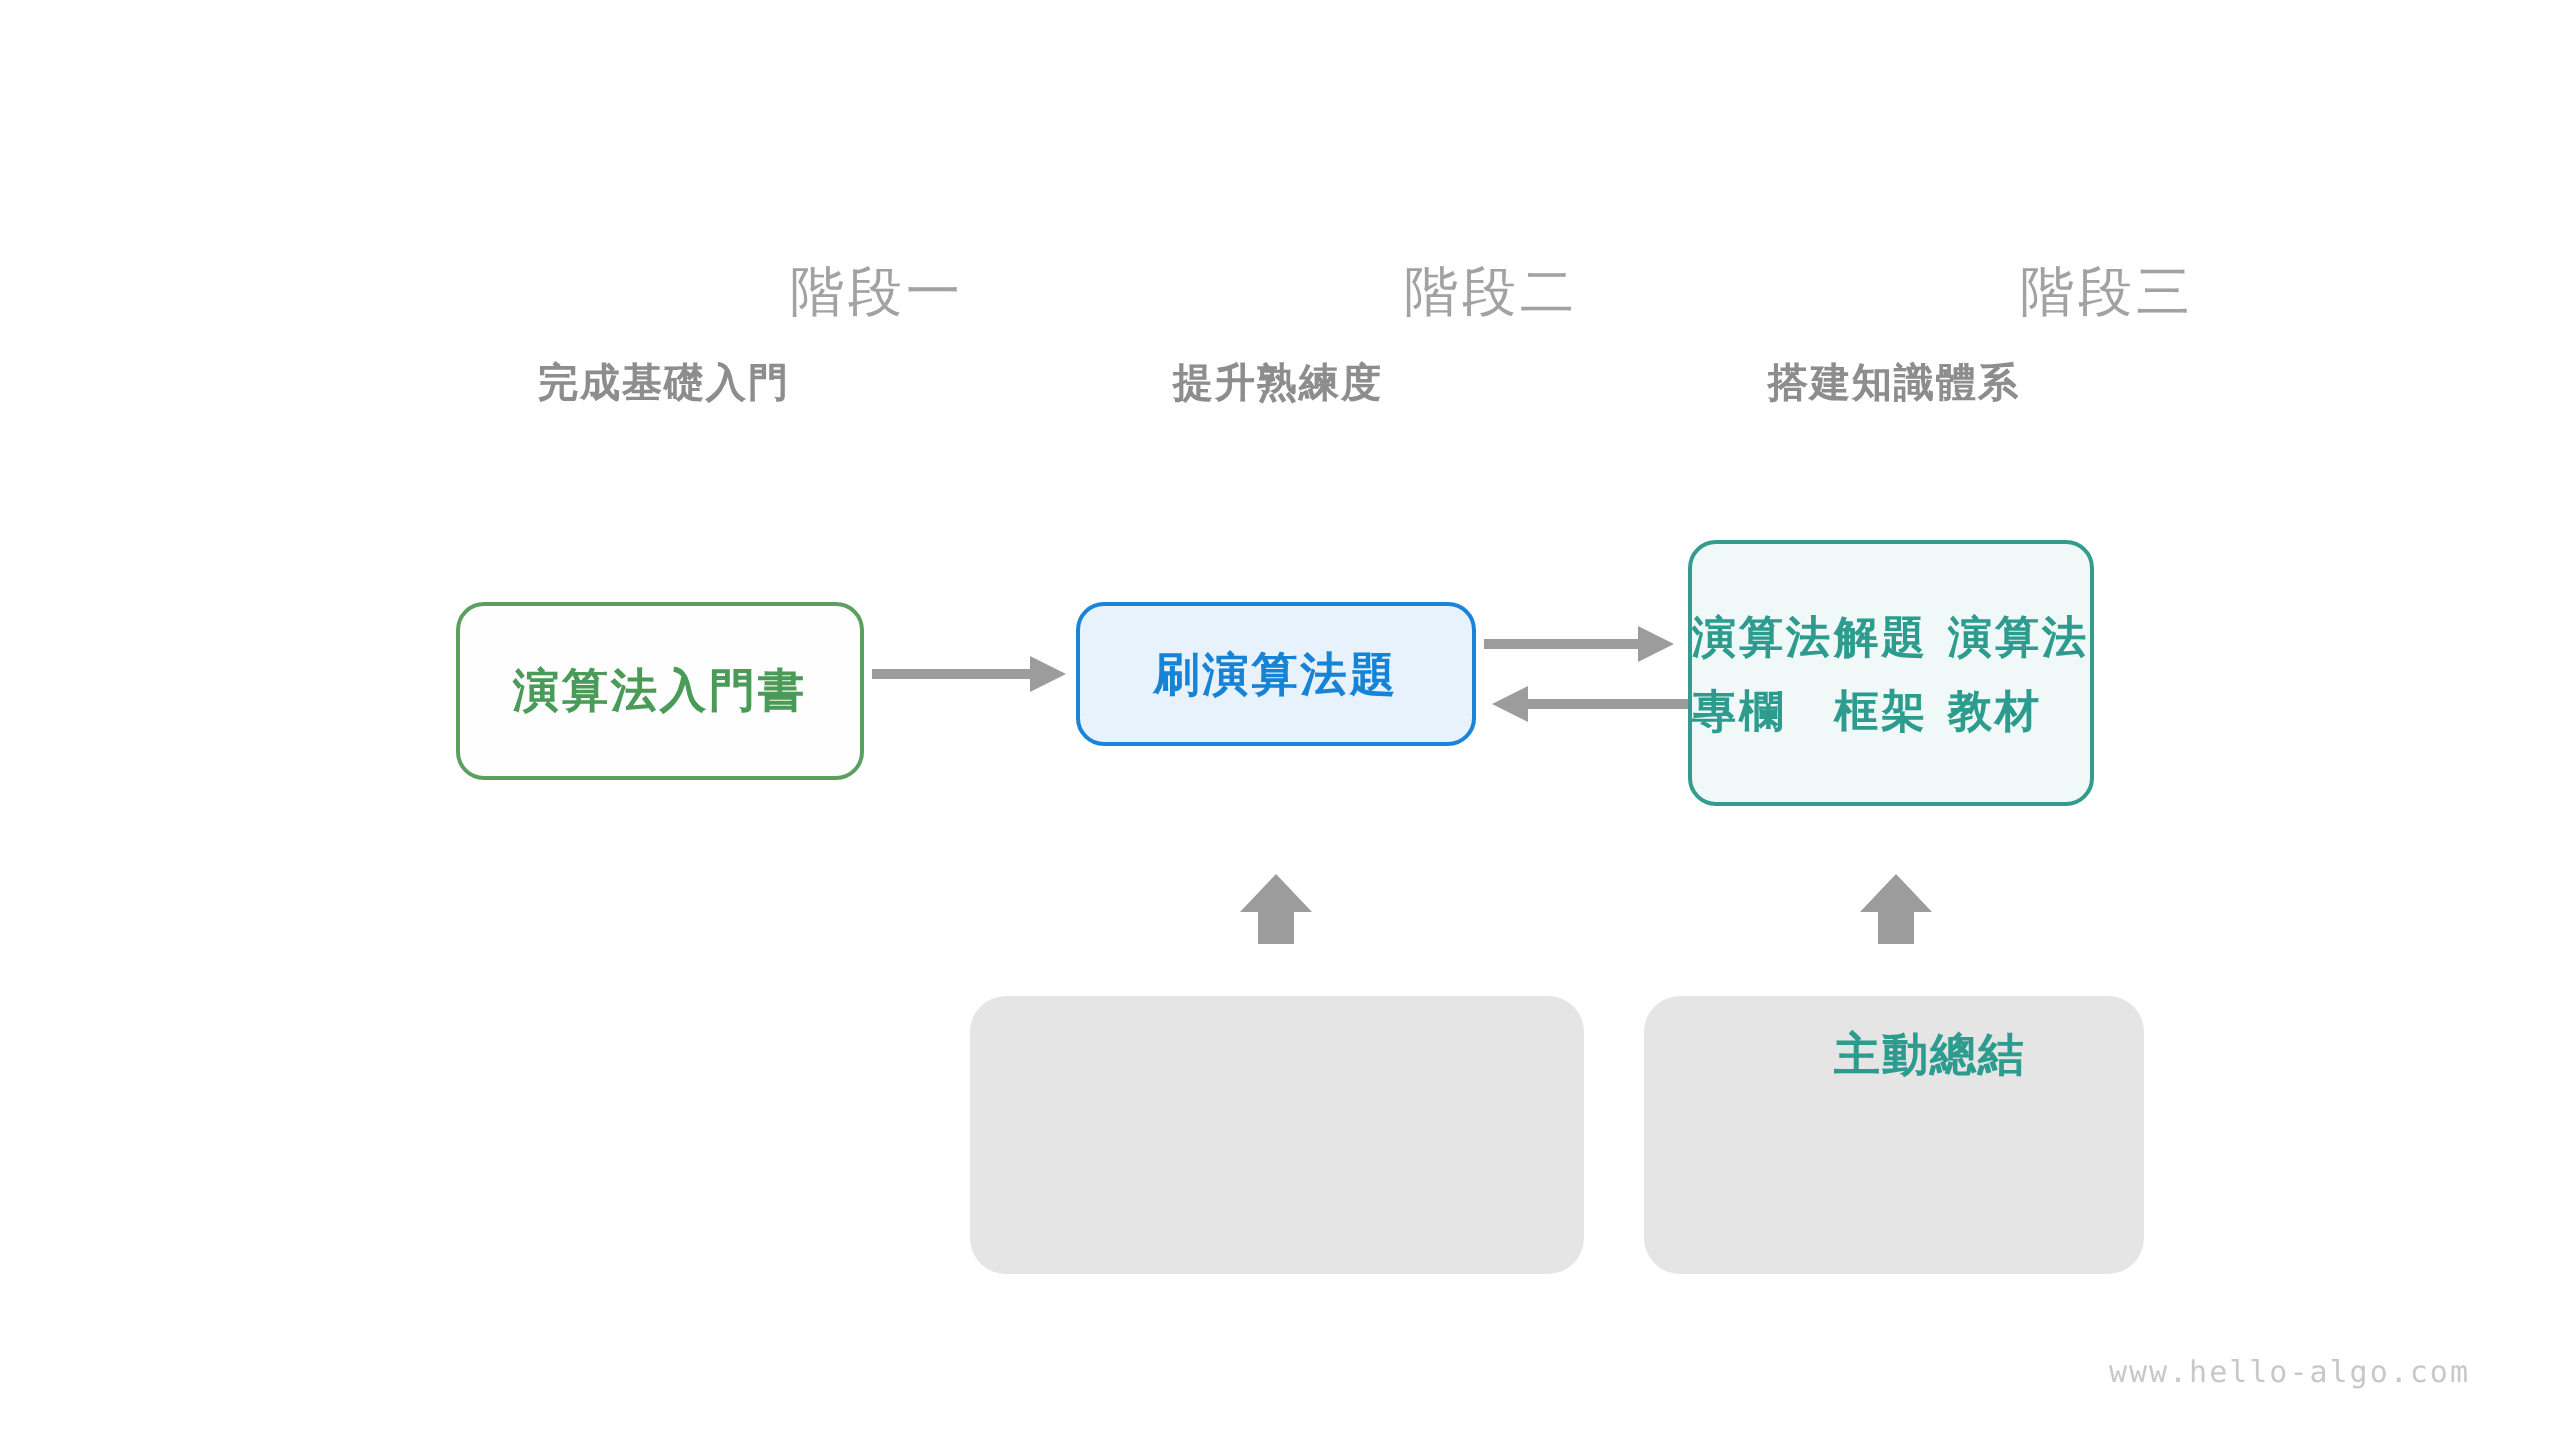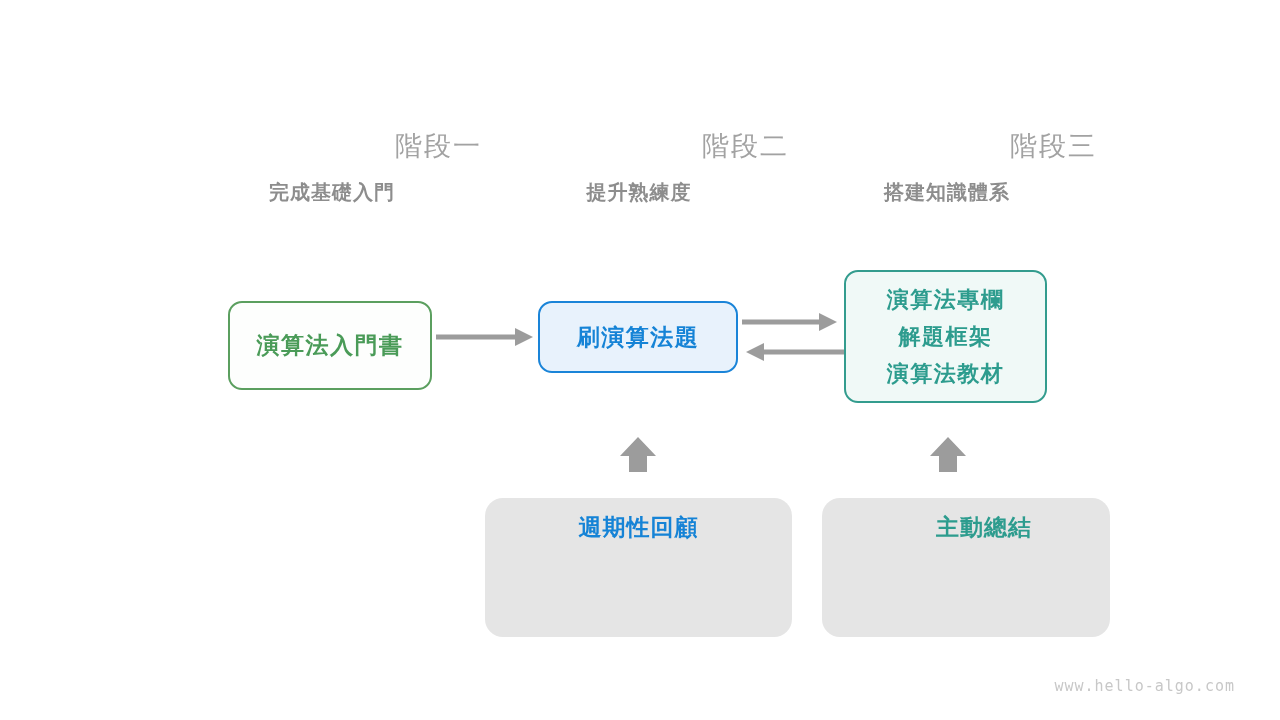--- a/index.html
+++ b/index.html
@@ -30,30 +30,30 @@
     color:var(--green_text);font-size:23px;
   }
   .node-practice{
     left:538px;top:301px;width:200px;height:72px;
     border:2.5px solid var(--blue_border);background:var(--blue_bg);
     color:var(--blue_text);font-size:23px;
   }
   .node-resources{
     left:844px;top:270px;width:203px;height:133px;
     border:2.5px solid var(--teal_border);background:var(--teal_bg);
-    color:var(--teal_text);font-size:22px;flex-direction:column;
+    color:var(--teal_text);font-size:22px;flex-direction:row;
   }
   .node-resources .line{line-height:37px;}
   
   .callout{
     top:498px;height:139px;border-radius:18px;background:var(--callout_bg);
     box-sizing:border-box;padding-top:16px;text-align:center;
   }
   .callout-review{left:485px;width:307px;}
-  .callout-summarize{left:822px;width:288px;padding-left:36px;}
+  .callout-summarize{left:822px;width:250px;padding-left:36px;}
   .callout .title{font-size:23px;font-weight:700;line-height:26px;letter-spacing:1px;}
   .callout-review .title{color:var(--blue_text);}
   .callout-summarize .title{color:var(--teal_text);}
   .callout .body{
     margin-top:14px;font-size:22px;line-height:32px;
     color:var(--body_text);letter-spacing:0.5px;
   }
   
   #arrows{left:0;top:0;pointer-events:none;}
   
@@ -97,20 +97,19 @@
   </g>
   <g>
     <line x1="844" y1="352" x2="764" y2="352" stroke-width="5" stroke="#9c9c9c"></line>
     <polygon points="764,343 746,352 764,361" fill="#9c9c9c"></polygon>
   </g>
   <polygon points="638,437 656,456 647,456 647,472 629,472 629,456 620,456" fill="#9c9c9c"></polygon>
   <polygon points="948,437 966,456 957,456 957,472 939,472 939,456 930,456" fill="#9c9c9c"></polygon>
 </svg>
 
 <div class="abs callout callout-review">
-  <div class="title">週期性回顧</div>
 </div>
 
 <div class="abs callout callout-summarize">
   <div class="title">主動總結</div>
 </div>
 
 <div class="abs watermark">www.hello-algo.com</div>
 
 </body></html>

